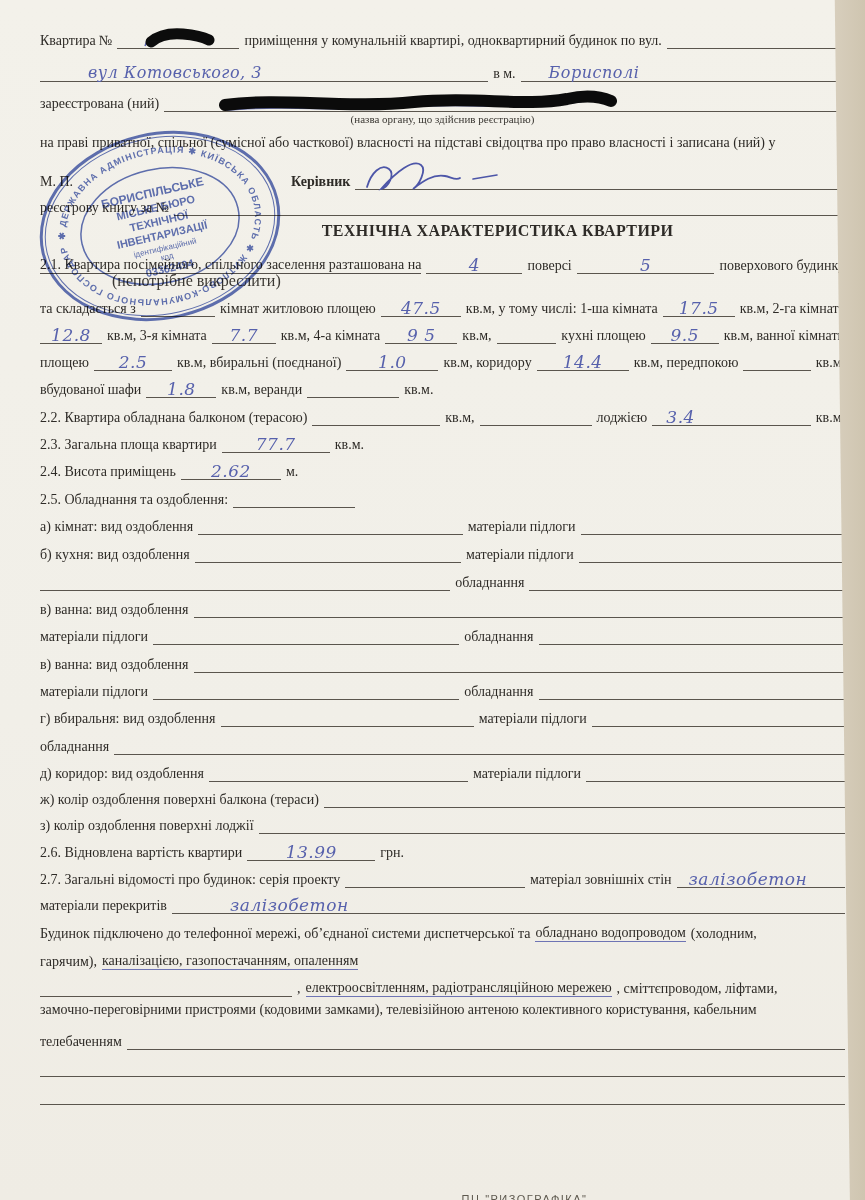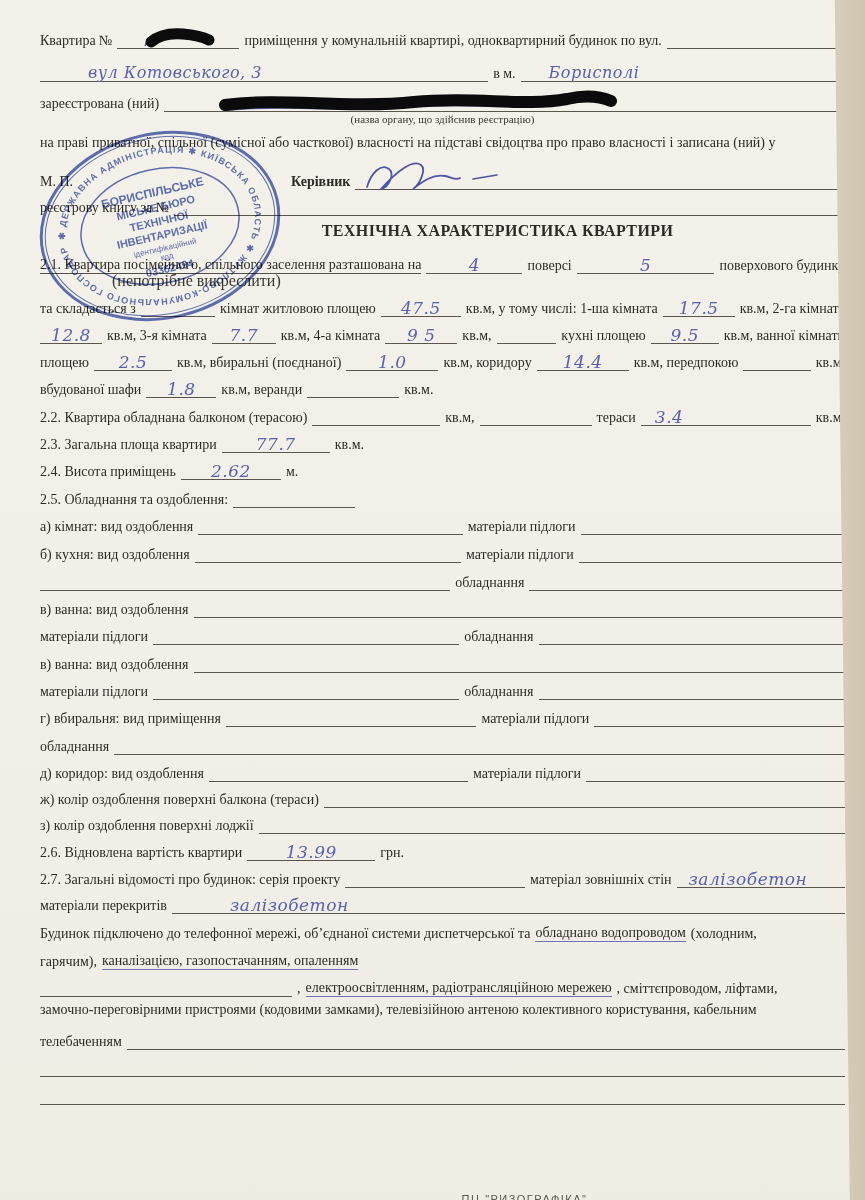--- a/index.html
+++ b/index.html
@@ -147,21 +147,21 @@
       <span class="t">кв.м, веранди</span>
       <span class="fl noshrink" style="width:92px"></span>
       <span class="t">кв.м.</span>
     </div>
 
     <div class="row" style="min-height:28px">
       <span class="t">2.2. Квартира обладнана балконом (терасою)</span>
       <span class="fl noshrink" style="width:128px"></span>
       <span class="t">кв.м,</span>
       <span class="fl noshrink" style="width:112px"></span>
-      <span class="t">тераси</span>
+      <span class="t">лоджією</span>
       <span class="fl grow" style="text-align:left;padding-left:14px"><span class="hw">3.4</span></span>
       <span class="t">кв.м.</span>
     </div>
 
     <div class="row">
       <span class="t">2.3. Загальна площа квартири</span>
       <span class="fl noshrink" style="width:108px"><span class="hw">77.7</span></span>
       <span class="t">кв.м.</span>
     </div>
 
@@ -206,21 +206,21 @@
       <span class="t">в) ванна: вид оздоблення</span>
       <span class="fl grow"></span>
     </div>
     <div class="row">
       <span class="t">матеріали підлоги</span>
       <span class="fl grow"></span>
       <span class="t">обладнання</span>
       <span class="fl grow"></span>
     </div>
     <div class="row">
-      <span class="t">г) вбиральня: вид приміщення</span>
+      <span class="t">г) вбиральня: вид оздоблення</span>
       <span class="fl grow"></span>
       <span class="t">матеріали підлоги</span>
       <span class="fl grow"></span>
     </div>
     <div class="row" style="min-height:28px">
       <span class="t">обладнання</span>
       <span class="fl grow"></span>
     </div>
     <div class="row">
       <span class="t">д) коридор: вид оздоблення</span>

